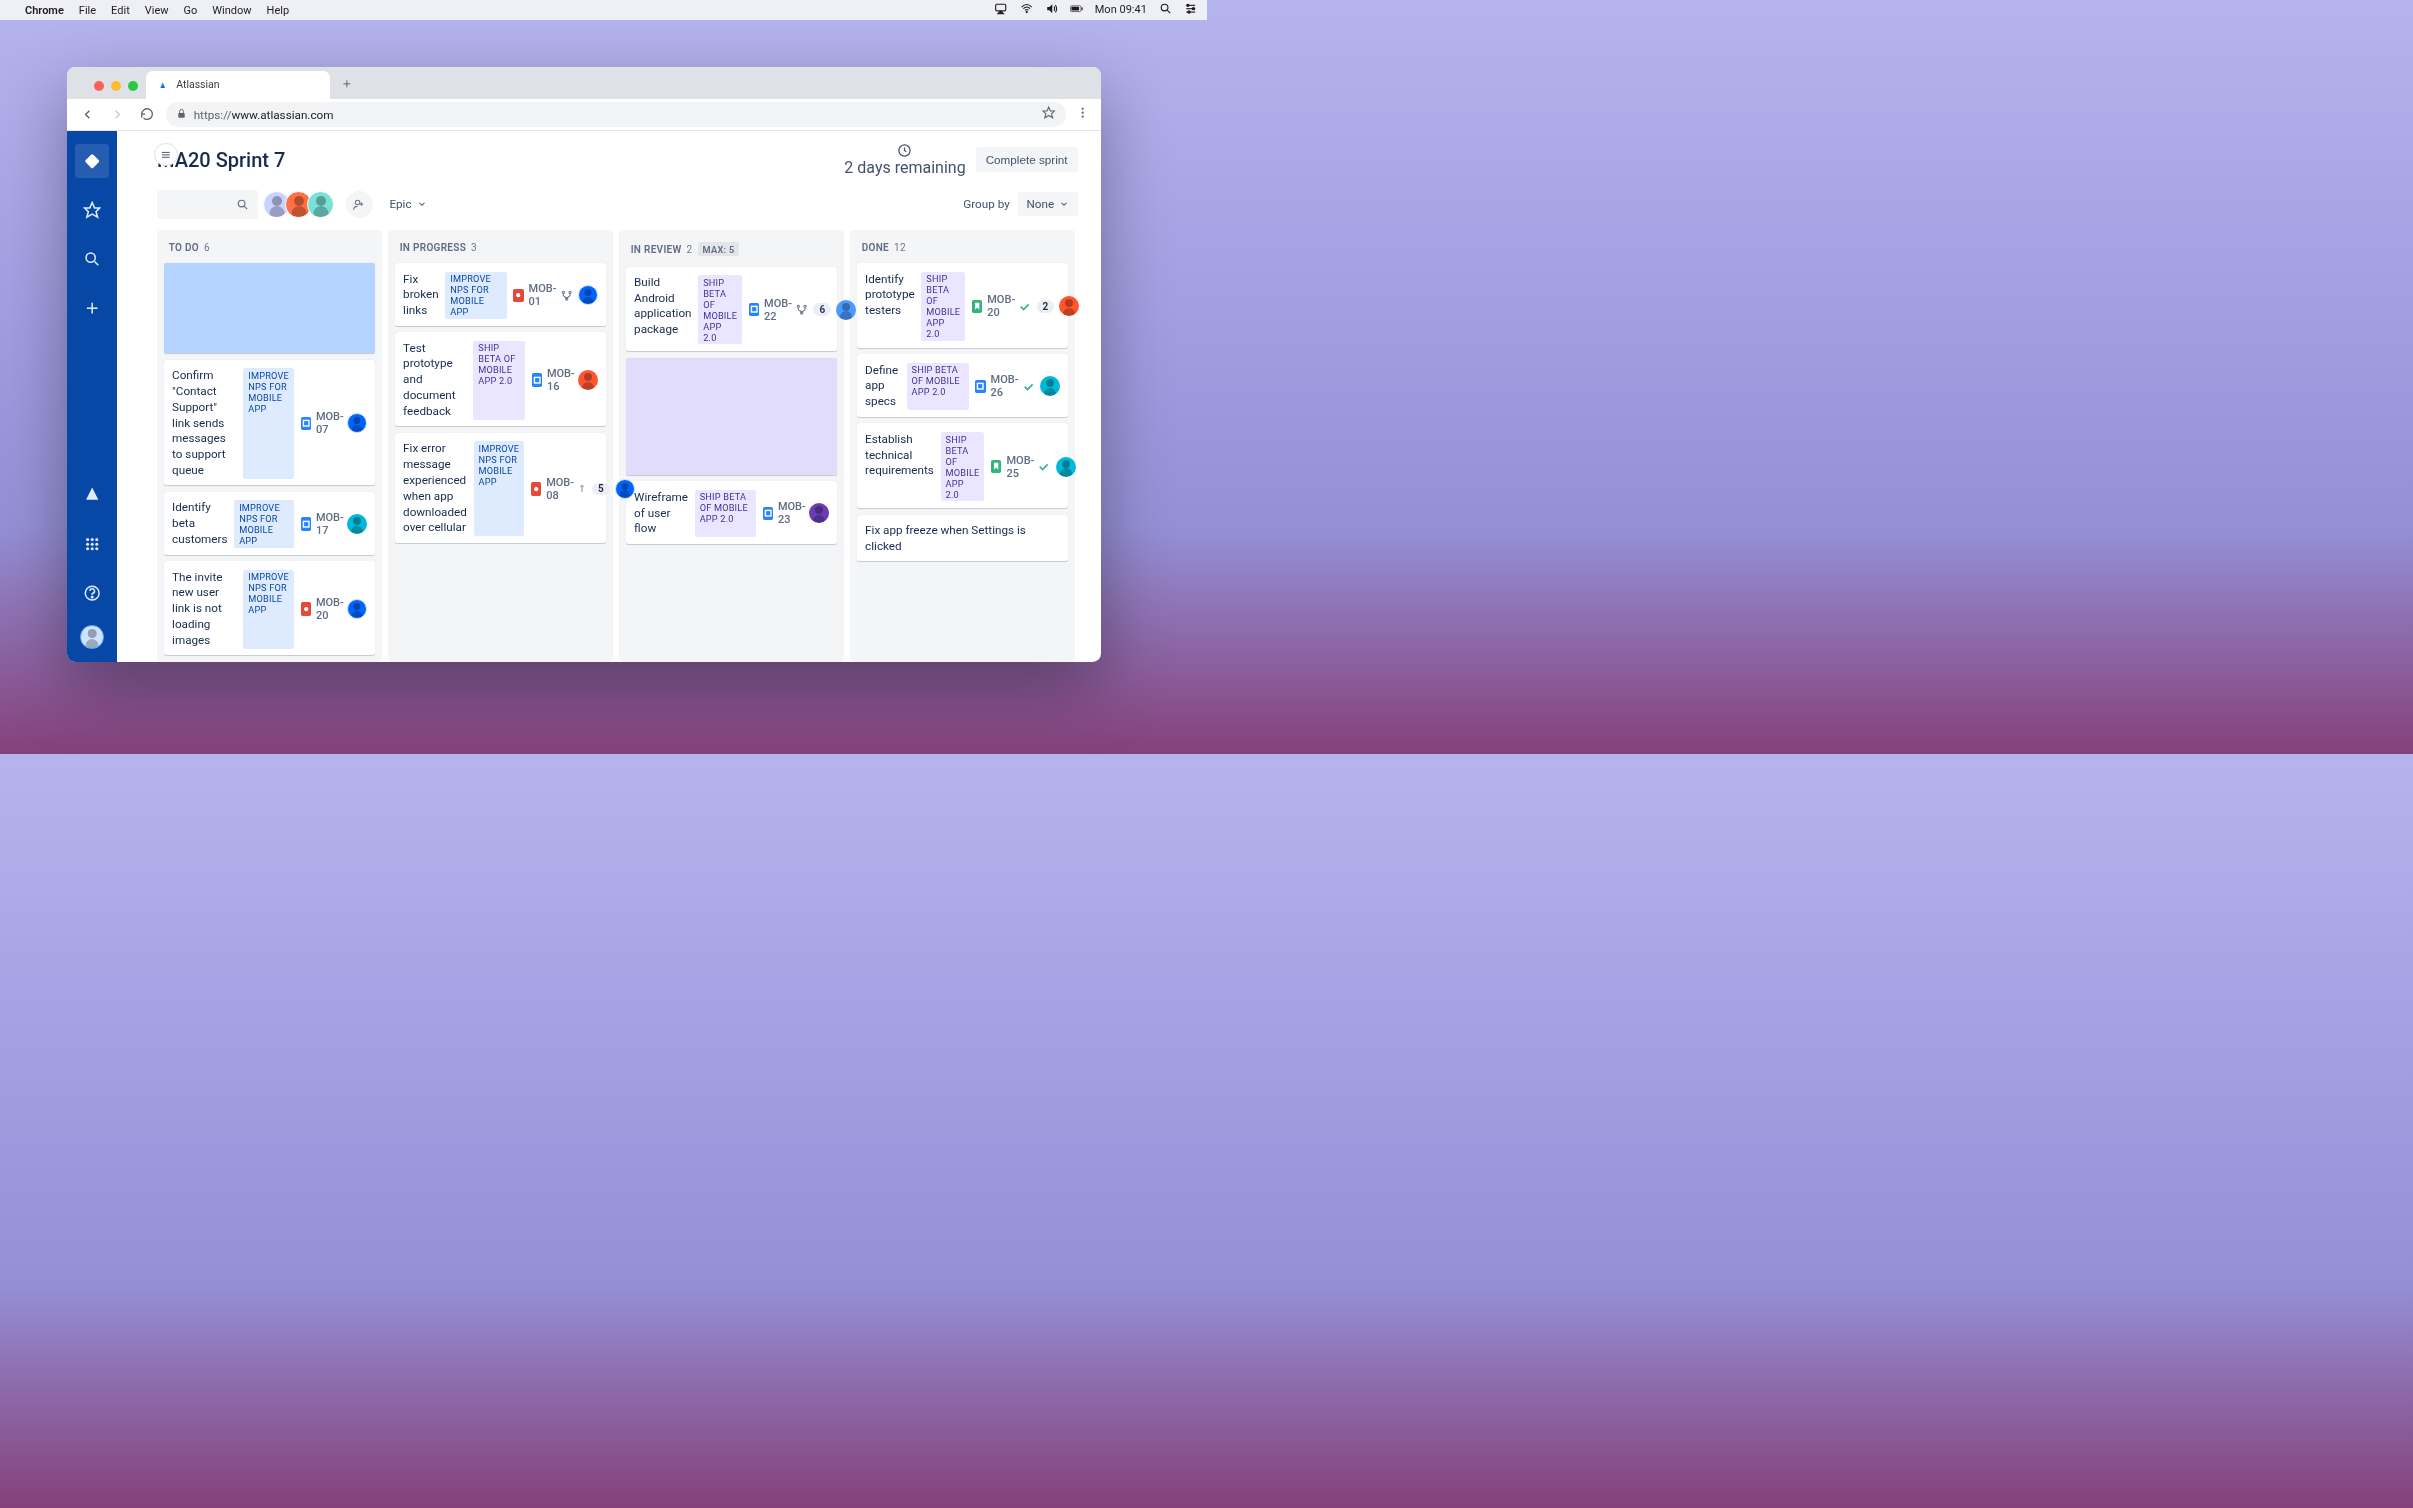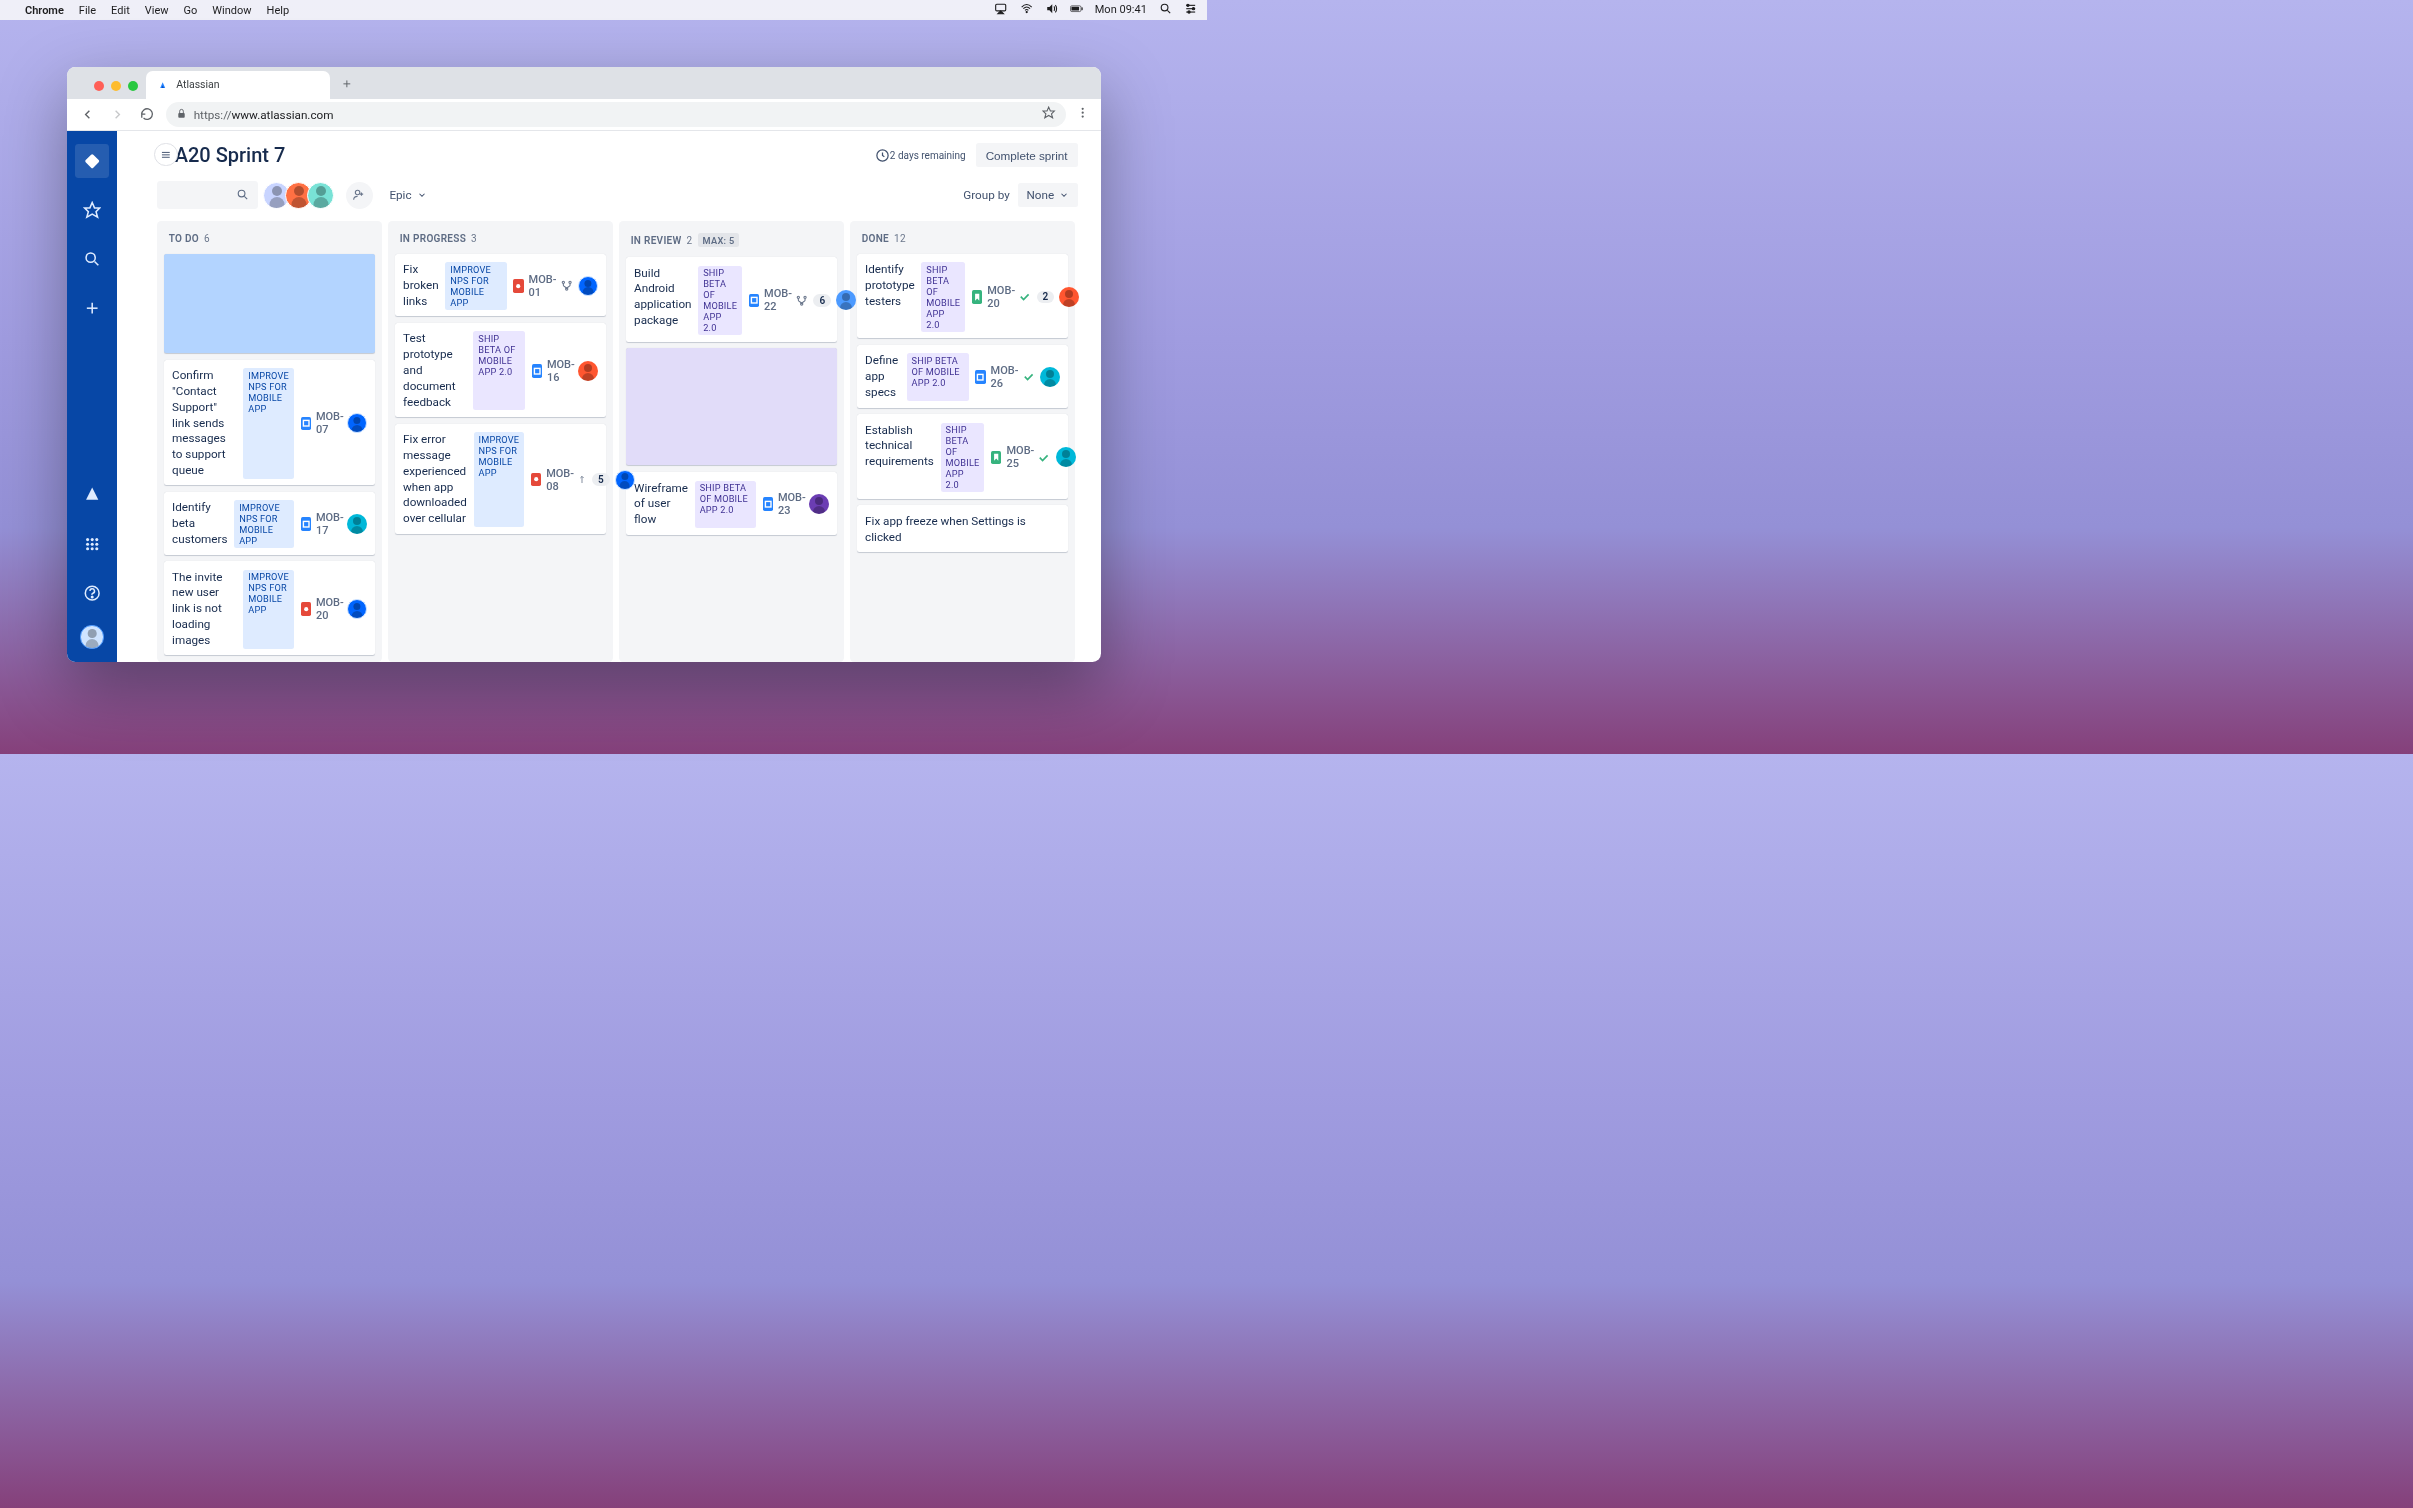--- a/index.html
+++ b/index.html
@@ -88,21 +88,21 @@
 
   
   .content { flex: 1; position: relative; display: flex; flex-direction: column; overflow: hidden; }
 
   .board-header {
     padding: 11.7px 23.5px 8.4px 40px;
     display: flex; align-items: center; justify-content: space-between;
   }
   .board-title { font-size: 20px; font-weight: 500; color: #172b4d; }
   .header-right { display: flex; align-items: center; gap: 10px; }
-  .remain { display:flex; align-items:center; gap: 0; color:#42526e; font-size: 10px; }
+  .remain { display:flex; align-items:center; gap: 0; color:#42526e; font-size: 16px; flex-direction: column; }
   .complete-btn {
     background: #f4f5f7; border: none; border-radius: 2.5px; padding: 5.9px 10px;
     color: #42526e; font-size: 11.7px; font-weight: 500;
   }
 
   .filter-row {
     padding: 5px 23.5px 11.7px 40px; display: flex; align-items: center; gap: 2px;
     justify-content: space-between;
   }
   .filter-left { display:flex; align-items:center; gap: 10px; }

